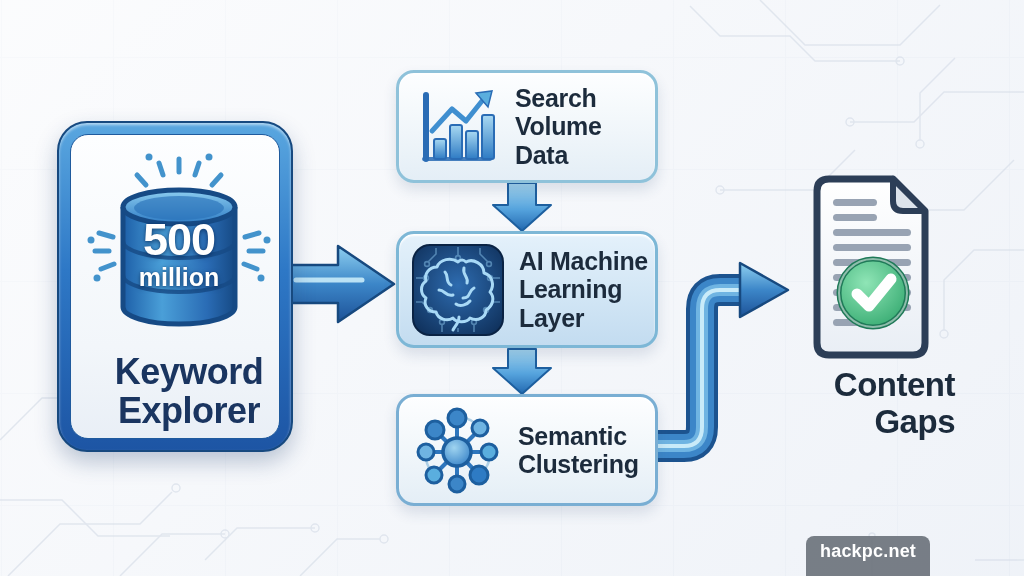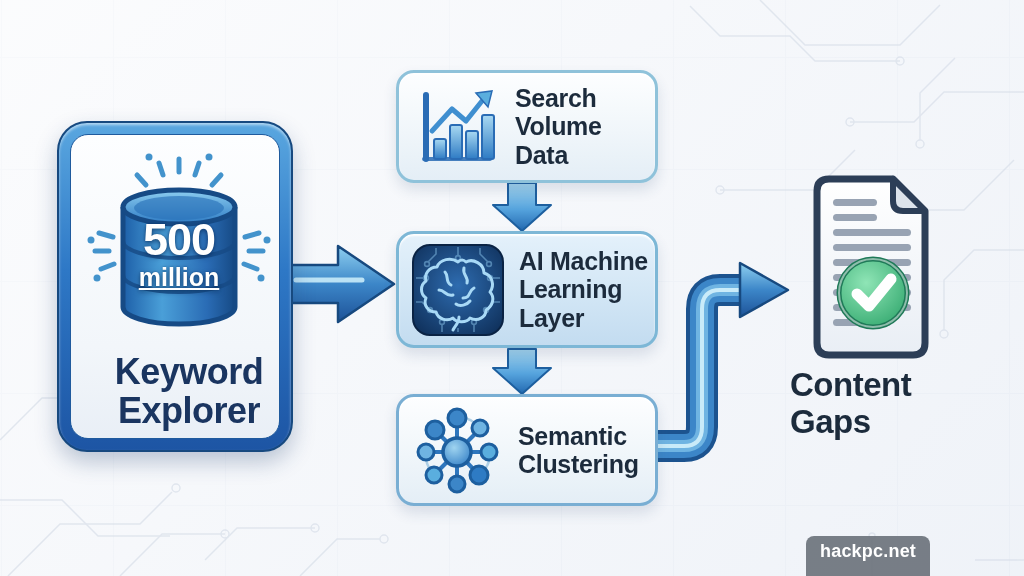--- a/index.html
+++ b/index.html
@@ -33,21 +33,21 @@
     padding-top:10px;box-sizing:border-box;
   }
   .db-wrap{position:relative;width:200px;height:206px;}
   .db-wrap svg{position:absolute;left:0;top:0;}
   .db-text{
     position:absolute;left:0;top:72px;width:200px;text-align:center;
     color:#ffffff;line-height:1;
     text-shadow:0 2px 5px rgba(8,40,84,.65),0 0 2px rgba(8,40,84,.5);
   }
   .db-value{font-size:45px;font-weight:700;letter-spacing:-1px;}
-  .db-unit{font-size:25px;font-weight:700;margin-top:3px;text-decoration:underline;}
+  .db-unit{font-size:25px;font-weight:700;margin-top:3px;}
   .db-label{font-size:19px;font-weight:700;margin-top:4px;}
   .panel-title{
     margin-top:2px;text-align:center;font-size:36px;font-weight:700;
     color:#1a3560;line-height:1.08;letter-spacing:-.5px;margin-left:28px;
   }
 
   
   .flow-box{
     position:absolute;left:396px;width:262px;box-sizing:border-box;
     border:3px solid #8fc2da;border-radius:18px;
@@ -66,21 +66,21 @@
     font-weight:700;color:#1c2b3c;font-size:25px;line-height:1.13;
     letter-spacing:-.3px;margin-left:15px;
   }
   .b1 .flow-label{width:108px;}
   .b2 .flow-label{width:150px;}
   .b3 .flow-label{width:142px;}
 
   
   .doc{position:absolute;left:801px;top:171px;}
   .out-title{
-    position:absolute;left:790px;top:367px;width:165px;text-align:left;
+    position:absolute;left:790px;top:367px;width:165px;text-align:right;
     font-size:33px;font-weight:700;color:#1c2b3c;line-height:1.12;letter-spacing:-.5px;
   }
 
   
   .watermark{
     position:absolute;left:806px;top:536px;
     background:rgba(108,115,124,.92);color:#ffffff;
     font-size:18px;font-weight:700;letter-spacing:.2px;
     padding:5px 14px 22px 14px;border-radius:8px;
   }

